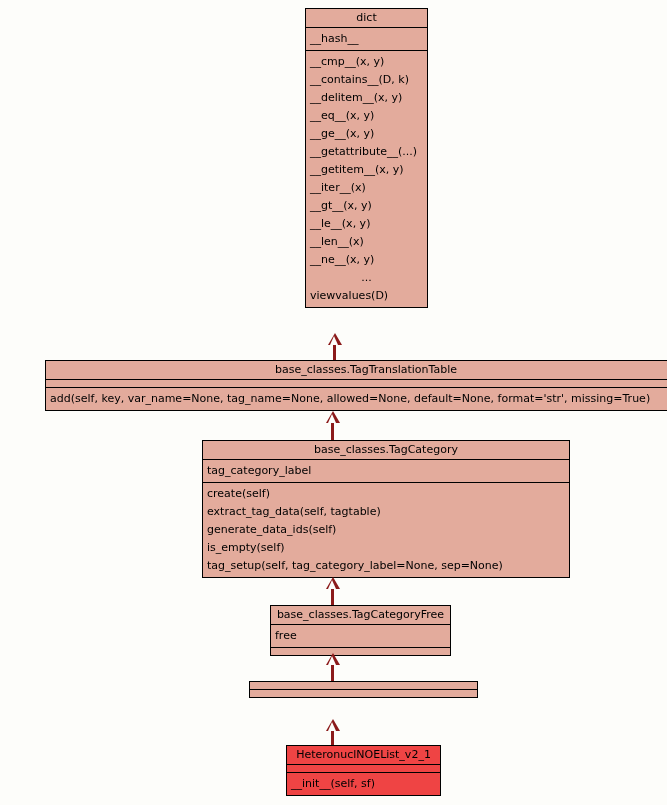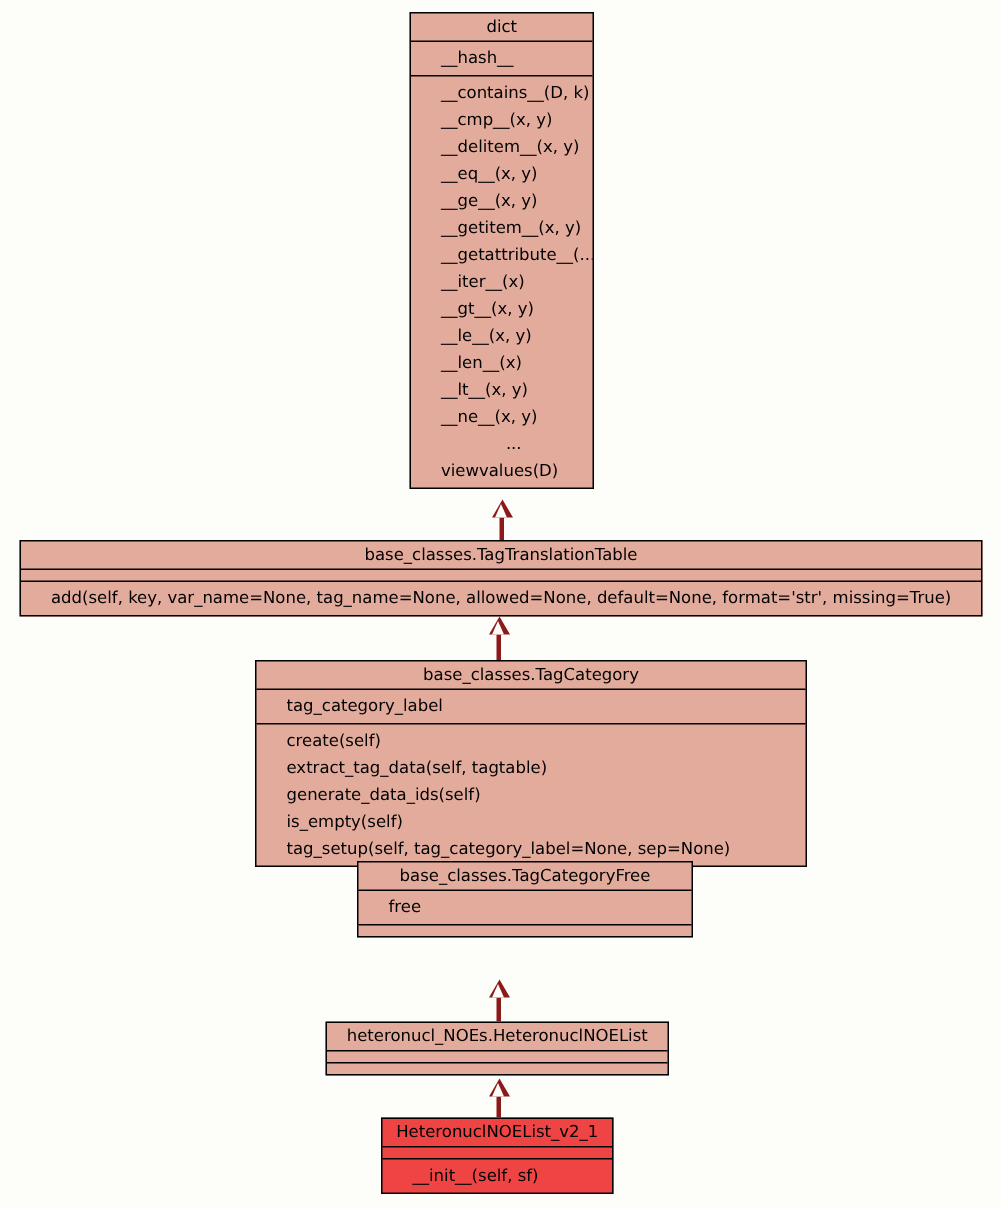--- a/index.html
+++ b/index.html
@@ -22,20 +22,21 @@
 
   
   .uml-class {
     position: absolute;
     box-sizing: border-box;
     border: 1.5px solid #000000;
     background: #e3ab9c;
     color: #000000;
     font-size: 11px;
     line-height: 1.0;
+    margin-left: 32px;
   }
   .uml-class.light {
     background: #ef4444;
   }
 
   .uml-title {
     text-align: center;
     padding: 3px 4px 4px 4px;
     border-bottom: 1.5px solid #000000;
     white-space: nowrap;
@@ -53,21 +54,21 @@
 
   .uml-ops {
     padding: 2px 0 2px 0;
   }
   .uml-ops.empty {
     padding: 0;
     height: 7px;
   }
 
   .uml-row {
-    padding: 1px 4px 2px 20px;
+    padding: 1px 4px 2px 4px;
     white-space: nowrap;
     overflow: hidden;
     font-size: 11px;
     line-height: 15px;
   }
   .uml-row.centered {
     text-align: center;
   }
 
   
@@ -106,32 +107,31 @@
 <body>
 
 <div id="diagram">
 
   <div class="uml-class" style="left:273px; top:8px; width:123px;">
     <div class="uml-title">dict</div>
     <div class="uml-attrs">
       <div class="uml-row">__hash__</div>
     </div>
     <div class="uml-ops">
+      <div class="uml-row">__cmp__(x, y)</div>
       <div class="uml-row">__contains__(D, k)</div>
-      <div class="uml-row">__cmp__(x, y)</div>
       <div class="uml-row">__delitem__(x, y)</div>
       <div class="uml-row">__eq__(x, y)</div>
       <div class="uml-row">__ge__(x, y)</div>
+      <div class="uml-row">__getattribute__(...)</div>
       <div class="uml-row">__getitem__(x, y)</div>
-      <div class="uml-row">__getattribute__(...)</div>
       <div class="uml-row">__iter__(x)</div>
       <div class="uml-row">__gt__(x, y)</div>
       <div class="uml-row">__le__(x, y)</div>
       <div class="uml-row">__len__(x)</div>
-      <div class="uml-row">__lt__(x, y)</div>
       <div class="uml-row">__ne__(x, y)</div>
       <div class="uml-row centered">...</div>
       <div class="uml-row">viewvalues(D)</div>
     </div>
   </div>
 
   <div class="edge">
     <div class="edge-line" style="left:333px; top:345px; height:15px;"></div>
     <div class="edge-arrow on-bg" style="left:327.5px; top:333px;"></div>
   </div>
@@ -161,35 +161,34 @@
       <div class="uml-row">is_empty(self)</div>
       <div class="uml-row">tag_setup(self, tag_category_label=None, sep=None)</div>
     </div>
   </div>
 
   <div class="edge">
     <div class="edge-line" style="left:331px; top:589px; height:16px;"></div>
     <div class="edge-arrow on-bg" style="left:325.5px; top:577px;"></div>
   </div>
 
-  <div class="uml-class" style="left:238px; top:574px; width:224px;">
+  <div class="uml-class" style="left:238px; top:605px; width:181px;">
     <div class="uml-title">base_classes.TagCategoryFree</div>
     <div class="uml-attrs">
       <div class="uml-row">free</div>
     </div>
     <div class="uml-ops empty"></div>
   </div>
 
   <div class="edge">
     <div class="edge-line" style="left:331px; top:665px; height:16px;"></div>
     <div class="edge-arrow on-bg" style="left:325.5px; top:653px;"></div>
   </div>
 
   <div class="uml-class" style="left:217px; top:681px; width:229px;">
-    <div class="uml-title">heteronucl_NOEs.HeteronuclNOEList</div>
     <div class="uml-attrs empty"></div>
     <div class="uml-ops empty"></div>
   </div>
 
   <div class="edge">
     <div class="edge-line" style="left:331px; top:731px; height:14px;"></div>
     <div class="edge-arrow on-bg" style="left:325.5px; top:719px;"></div>
   </div>
 
   <div class="uml-class light" style="left:254px; top:745px; width:155px;">

